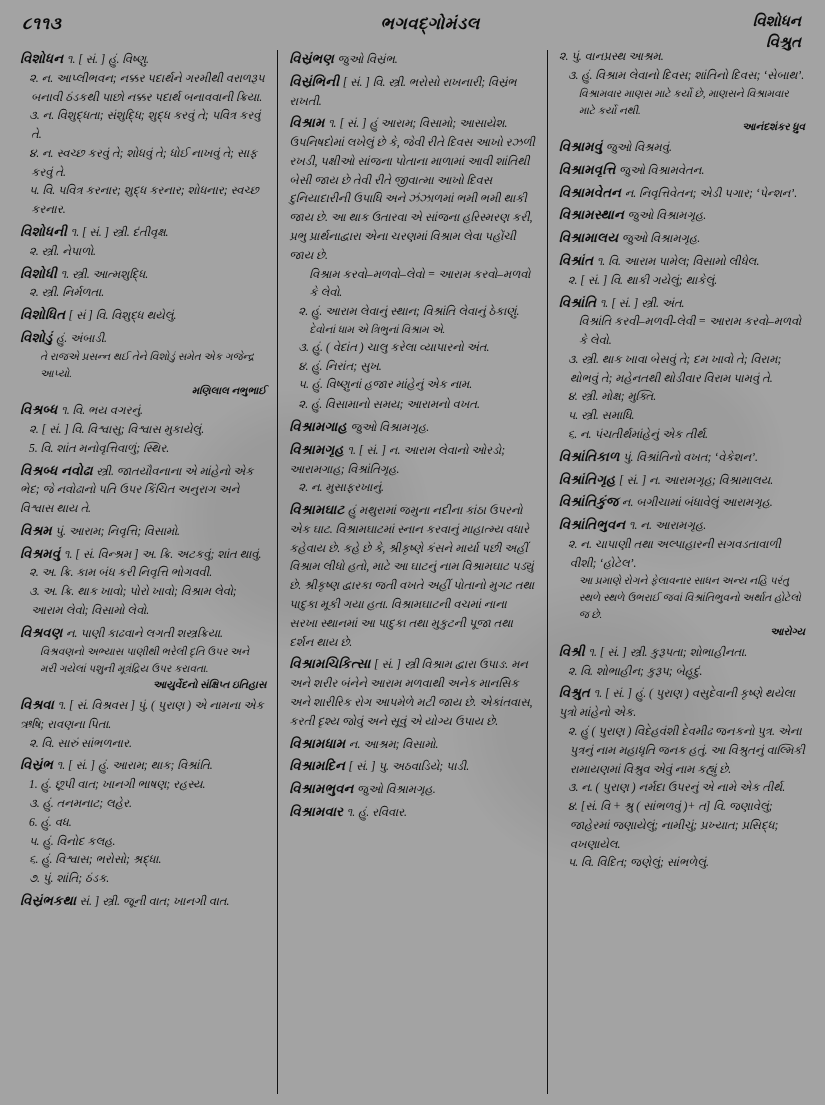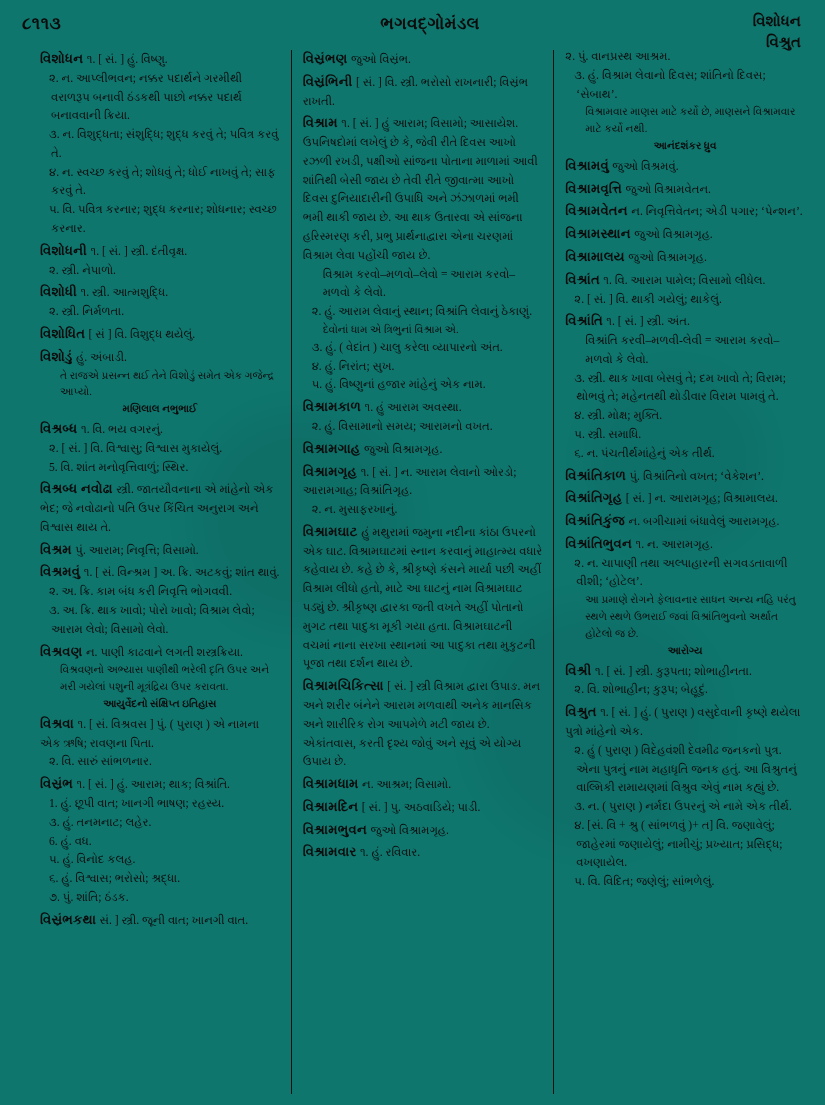--- a/index.html
+++ b/index.html
@@ -8,22 +8,23 @@
     background: #ffffff;
   }
   body {
     font-family: "Liberation Serif", "DejaVu Serif", serif;
     color: #0b0b0b;
   }
   .page {
     position: relative;
     width: 825px;
     height: 1105px;
-    background: #0f766e;
+    background: #a3a3a3;
     overflow: hidden;
+    font-style: italic;
   }
   
   .watermark {
     position: absolute;
     pointer-events: none;
     border-radius: 50%;
     background: rgba(0,0,0,0.030);
     filter: blur(1px);
   }
   .wm1 { left: 150px; top: 370px; width: 300px; height: 300px;
@@ -70,21 +71,20 @@
   }
 
   
   .columns {
     position: relative;
     display: flex;
     align-items: stretch;
     padding: 0 14px 0 14px;
     box-sizing: border-box;
     height: 1050px;
-    margin-left: 20px;
   }
   .col {
     position: relative;
     width: 265px;
     box-sizing: border-box;
     padding: 0 6px;
     font-size: 11.6px;
     line-height: 1.62;
   }
   .col-rule {
@@ -118,21 +118,21 @@
     padding-left: 0;
   }
   .quote {
     margin: 1px 0 1px 0;
     padding-left: 20px;
     font-size: 10.6px;
     line-height: 1.6;
   }
   .quote .q-body { }
   .src-line {
-    text-align: center;
+    text-align: right;
     font-weight: bold;
     font-size: 10.4px;
     line-height: 1.5;
   }
   .idiom {
     padding-left: 20px;
     margin: 0;
   }
 
   
@@ -230,21 +230,20 @@
         <div class="entry">
           <p class="cont"><span class="hw">વિશ્રામ </span>૧. [ સં. ] હું આરામ; વિસામો; આસાયેશ. ઉપનિષદોમાં લખેલું છે કે, જેવી રીતે દિવસ આખો રઝળી રખડી, પક્ષીઓ સાંજના પોતાના માળામાં આવી શાંતિથી બેસી જાય છે તેવી રીતે જીવાત્મા આખો દિવસ દુનિયાદારીની ઉપાધિ અને ઝંઝાળમાં ભમી ભમી થાકી જાય છે. આ થાક ઉતારવા એ સાંજના હરિસ્મરણ કરી, પ્રભુ પ્રાર્થનાદ્વારા એના ચરણમાં વિશ્રામ લેવા પહોંચી જાય છે.</p>
           <p class="idiom">વિશ્રામ કરવો–મળવો–લેવો = આરામ કરવો–મળવો કે લેવો.</p>
           <p class="sense">૨. હું. આરામ લેવાનું સ્થાન; વિશ્રાંતિ લેવાનું ઠેકાણું.</p>
           <p class="quote"><span class="q-body">દેવોનાં ધામ એ ત્રિભુનાં વિશ્રામ એ. </span></p>
           <p class="sense">૩. હું. ( વેદાંત ) ચાલુ કરેલા વ્યાપારનો અંત.</p>
           <p class="sense">૪. હું. નિરાંત; સુખ.</p>
           <p class="sense">૫. હું. વિષ્ણુનાં હજાર માંહેનું એક નામ.</p>
         </div>
         <div class="entry">
-          <p class="cont"><span class="hw">વિશ્રામકાળ </span>૧. હું આરામ અવસ્થા.</p>
           <p class="sense">૨. હું. વિસામાનો સમય; આરામનો વખત.</p>
         </div>
         <div class="entry">
           <p class="cont"><span class="hw">વિશ્રામગાહ </span>જુઓ વિશ્રામગૃહ.</p>
         </div>
         <div class="entry">
           <p class="cont"><span class="hw">વિશ્રામગૃહ </span>૧. [ સં. ] ન. આરામ લેવાનો ઓરડો; આરામગાહ; વિશ્રાંતિગૃહ.</p>
           <p class="sense">૨. ન. મુસાફરખાનું.</p>
         </div>
         <div class="entry">

